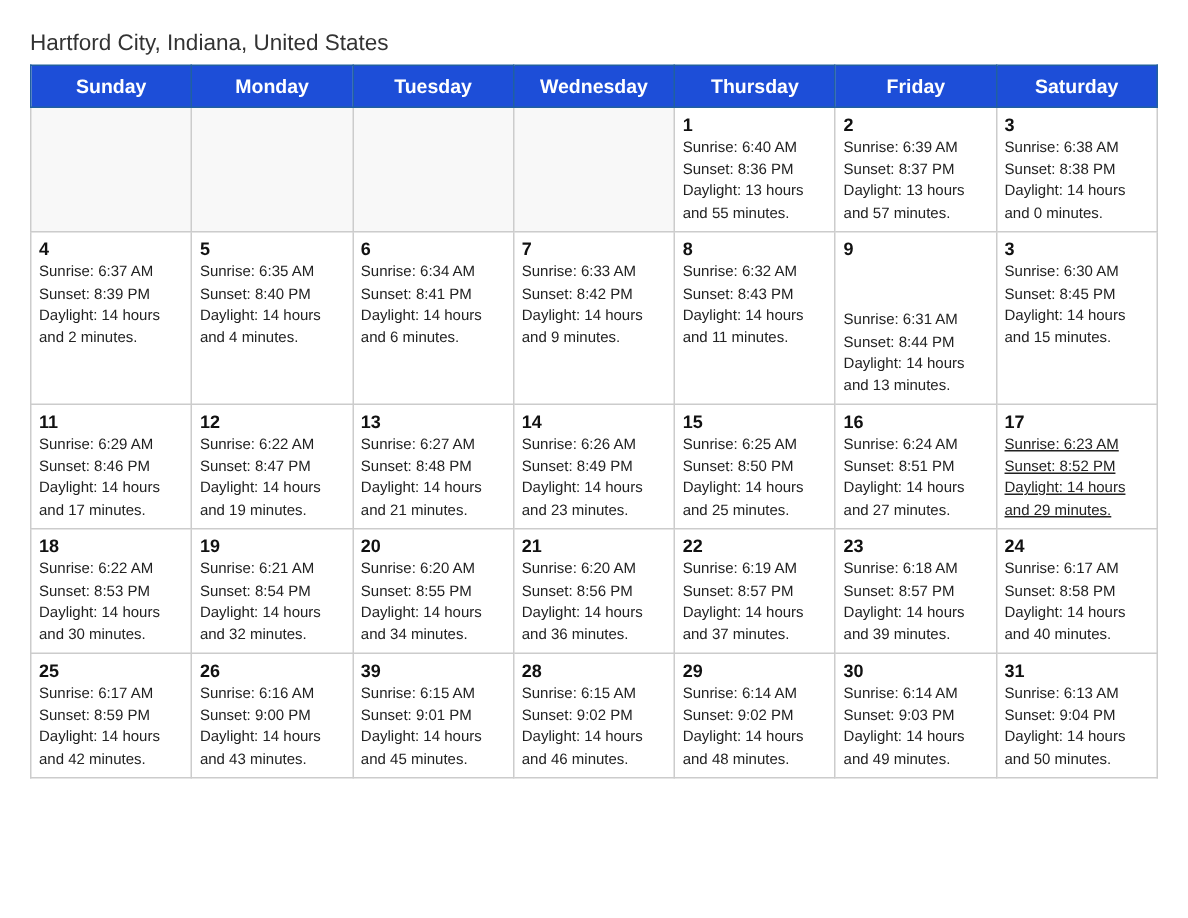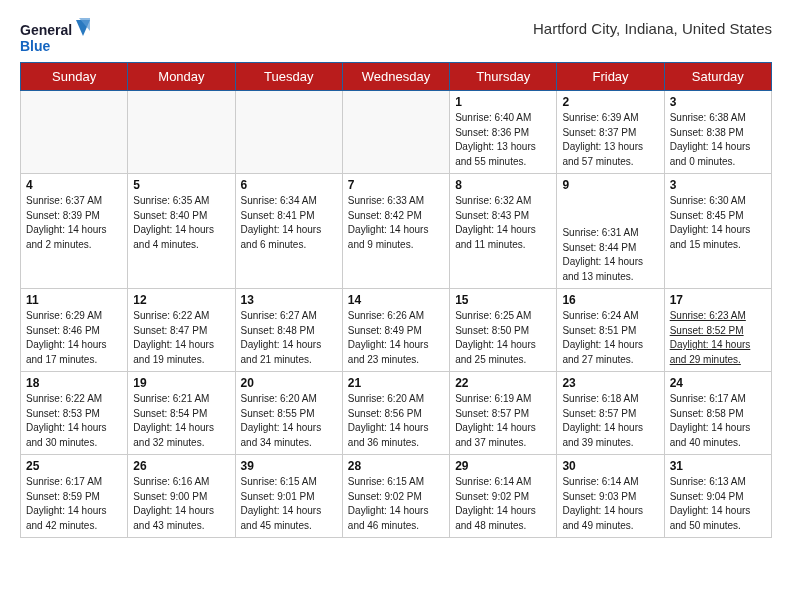--- a/index.html
+++ b/index.html
@@ -37,24 +37,24 @@
       font-size: 15px;
       color: #333;
       margin-top: 2px;
     }
     .calendar {
       width: 100%;
       border-collapse: collapse;
       margin-top: 6px;
     }
     .calendar th {
-      background: #b91c1c;
+      background: #1d4ed8;
       color: #fff;
       font-size: 13px;
-      font-weight: normal;
+      font-weight: bold;
       padding: 6px 4px;
       text-align: center;
       border: 1px solid #2060a0;
     }
     .calendar td {
       width: calc(100% / 7);
       vertical-align: top;
       border: 1px solid #ccc;
       padding: 4px 5px;
       font-size: 10.5px;
@@ -75,28 +75,20 @@
       font-size: 10px;
       color: #222;
       line-height: 1.45;
     }
   </style>
 </head>
 <body>
 
 <div class="page">
   <div class="header-row">
-    <div class="logo">
-  <svg width="70" height="38" viewBox="0 0 70 38" xmlns="http://www.w3.org/2000/svg">
-    <text x="0" y="17" font-size="14" font-weight="bold" font-family="Arial" fill="#1a1a2e">General</text>
-    <text x="0" y="33" font-size="14" font-weight="bold" font-family="Arial" fill="#1565c0">Blue</text>
-    <polygon points="56,2 70,2 63,18" fill="#2979c0"></polygon>
-    <polygon points="59,0 70,0 70,13" fill="#5b9bd5" opacity="0.7"></polygon>
-  </svg>
-</div>
     <div class="title-block">
       <div class="subtitle">Hartford City, Indiana, United States</div>
     </div>
   </div>
 
   <table class="calendar">
     <thead>
       <tr>
       <th>Sunday</th>
           <th>Monday</th>

